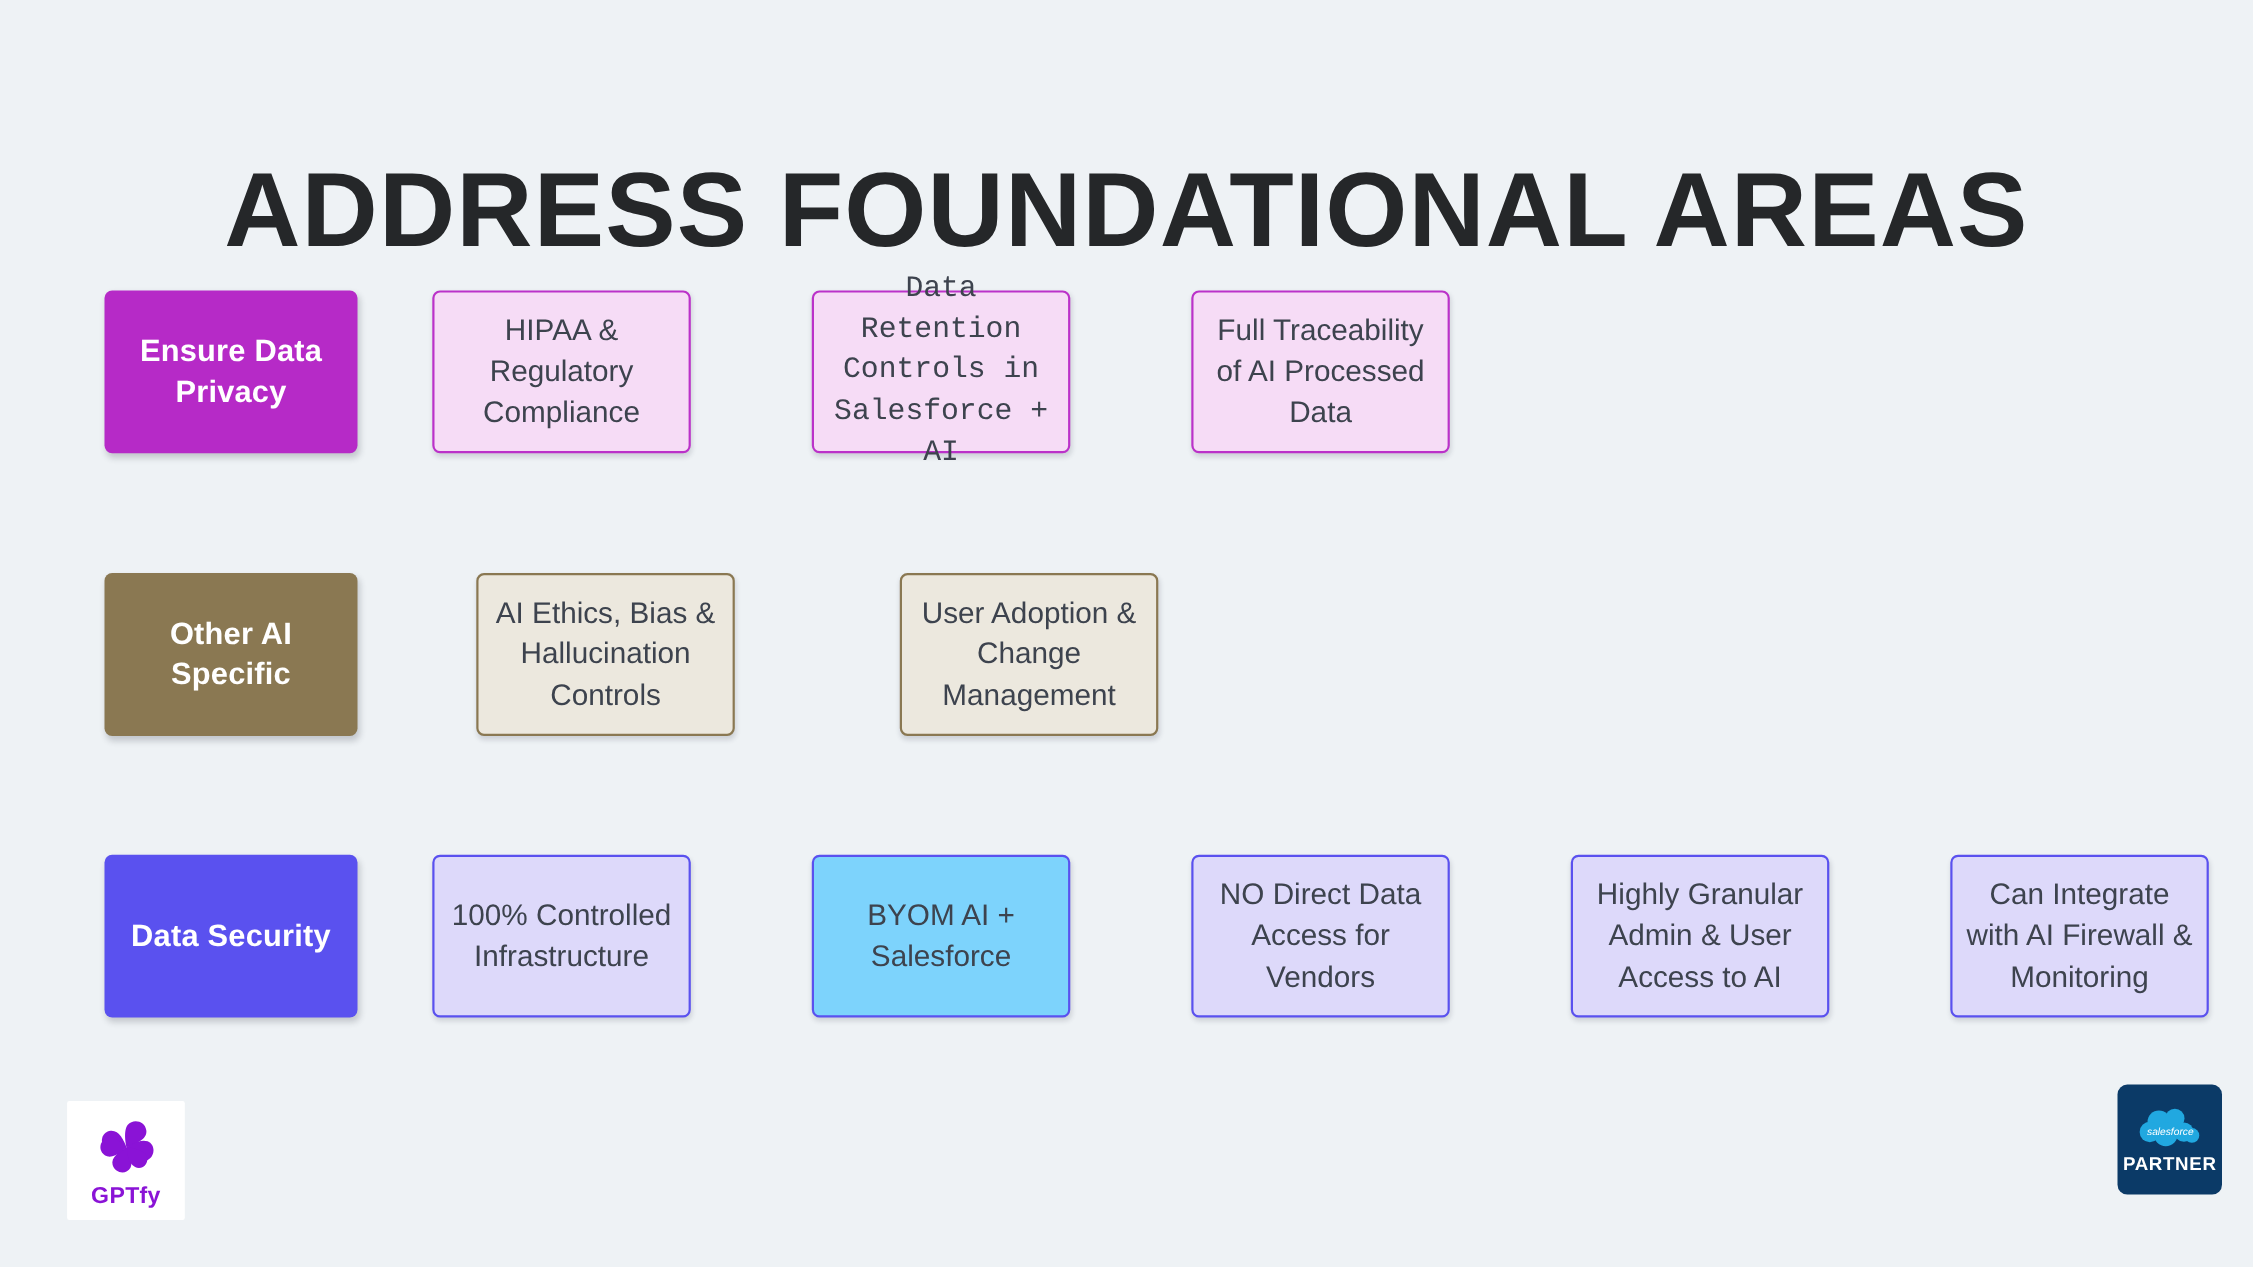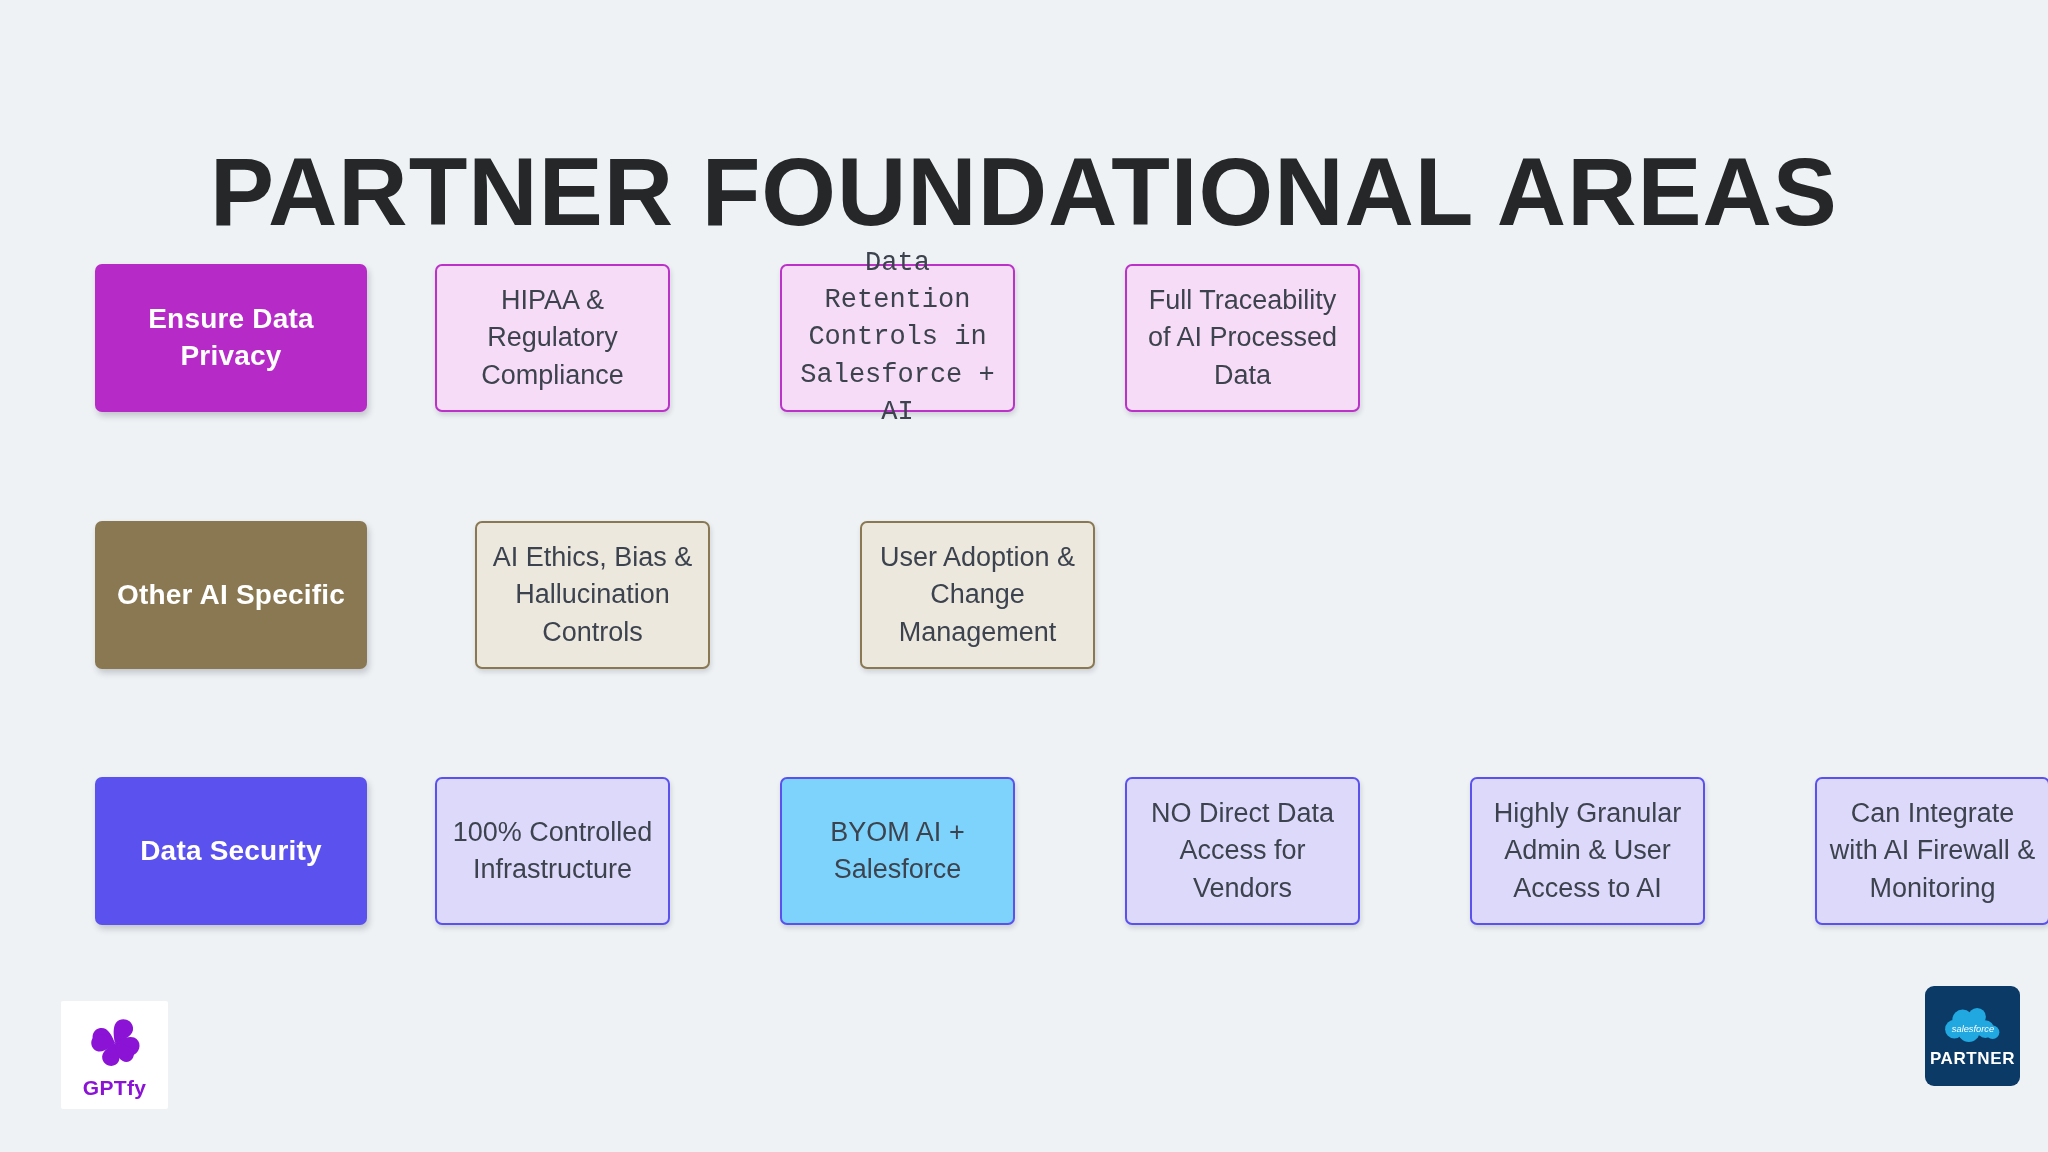--- a/index.html
+++ b/index.html
@@ -56,21 +56,21 @@
     display: flex;
     align-items: center;
     justify-content: center;
     text-align: center;
     padding: 6px 12px;
     height: 148px;
   }
 
   
   .cell.category {
-    width: 272px;
+    width: 230px;
     margin-right: 68px;
     color: #ffffff;
     font-weight: 700;
     font-size: 28px;
     line-height: 1.32;
     letter-spacing: 0.2px;
     box-shadow: 2px 4px 6px rgba(40,45,60,0.22);
     font-family: "Liberation Sans Narrow", "Liberation Sans", sans-serif;
   }
 
@@ -142,21 +142,21 @@
     font-size: 17px;
     color: #ffffff;
     letter-spacing: 0.6px;
   }
 </style>
 </head>
 <body style="background: rgb(238, 242, 245);">
 
 <div class="slide" style="background: rgb(238, 242, 245);">
 
-  <h1 class="slide-title" style="color: rgb(37, 39, 41);">PARTNER FOUNDATIONAL AREAS</h1>
+  <h1 class="slide-title" style="color: rgb(37, 39, 41);">ADDRESS FOUNDATIONAL AREAS</h1>
 
   <div class="row" id="row-0">
       <div class="cell category" style="background: rgb(182, 42, 199); color: rgb(255, 255, 255);">Ensure Data Privacy</div>
       <div class="cell item" style="background: rgb(246, 220, 246); border-color: rgb(187, 50, 201); color: rgb(61, 67, 78);">HIPAA &amp; Regulatory Compliance</div>
       <div class="cell item" style="background: rgb(246, 220, 246); border-color: rgb(187, 50, 201); color: rgb(61, 67, 78); font-family: Liberation Mono, monospace;">Data Retention Controls in Salesforce + AI</div>
       <div class="cell item" style="background: rgb(246, 220, 246); border-color: rgb(187, 50, 201); color: rgb(61, 67, 78);">Full Traceability of AI Processed Data</div>
     </div>
   <div class="row" id="row-1">
       <div class="cell category" style="background: rgb(138, 120, 82); color: rgb(255, 255, 255);">Other AI Specific</div>
       <div class="cell item" style="background: rgb(236, 232, 222); border-color: rgb(138, 120, 82); color: rgb(61, 67, 78);">AI Ethics, Bias &amp; Hallucination Controls</div>

